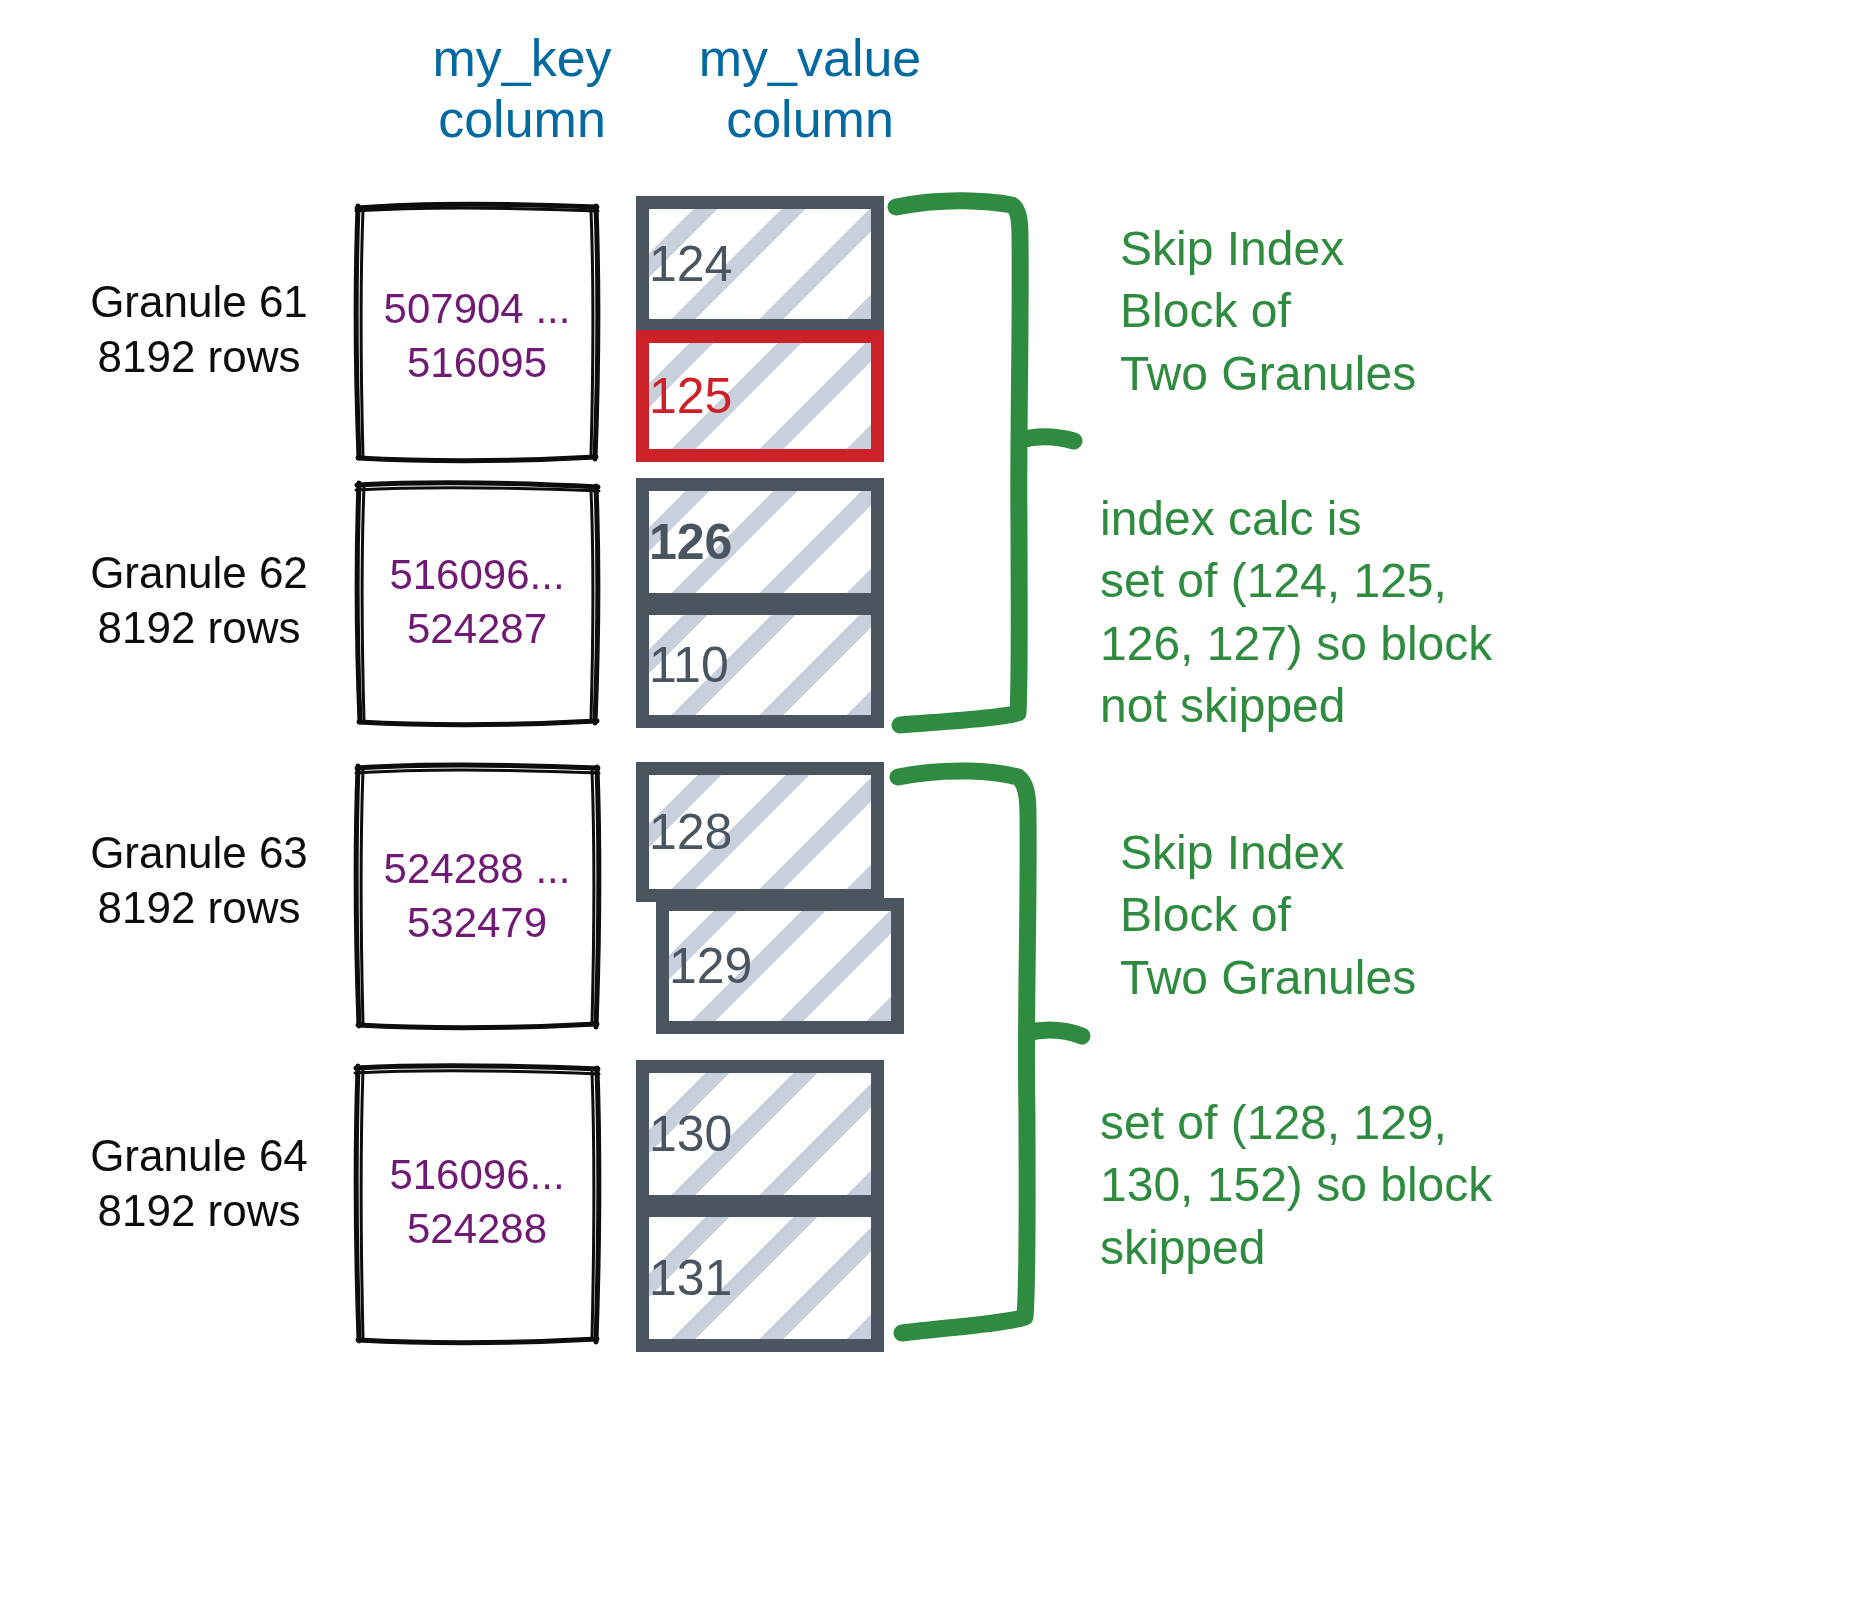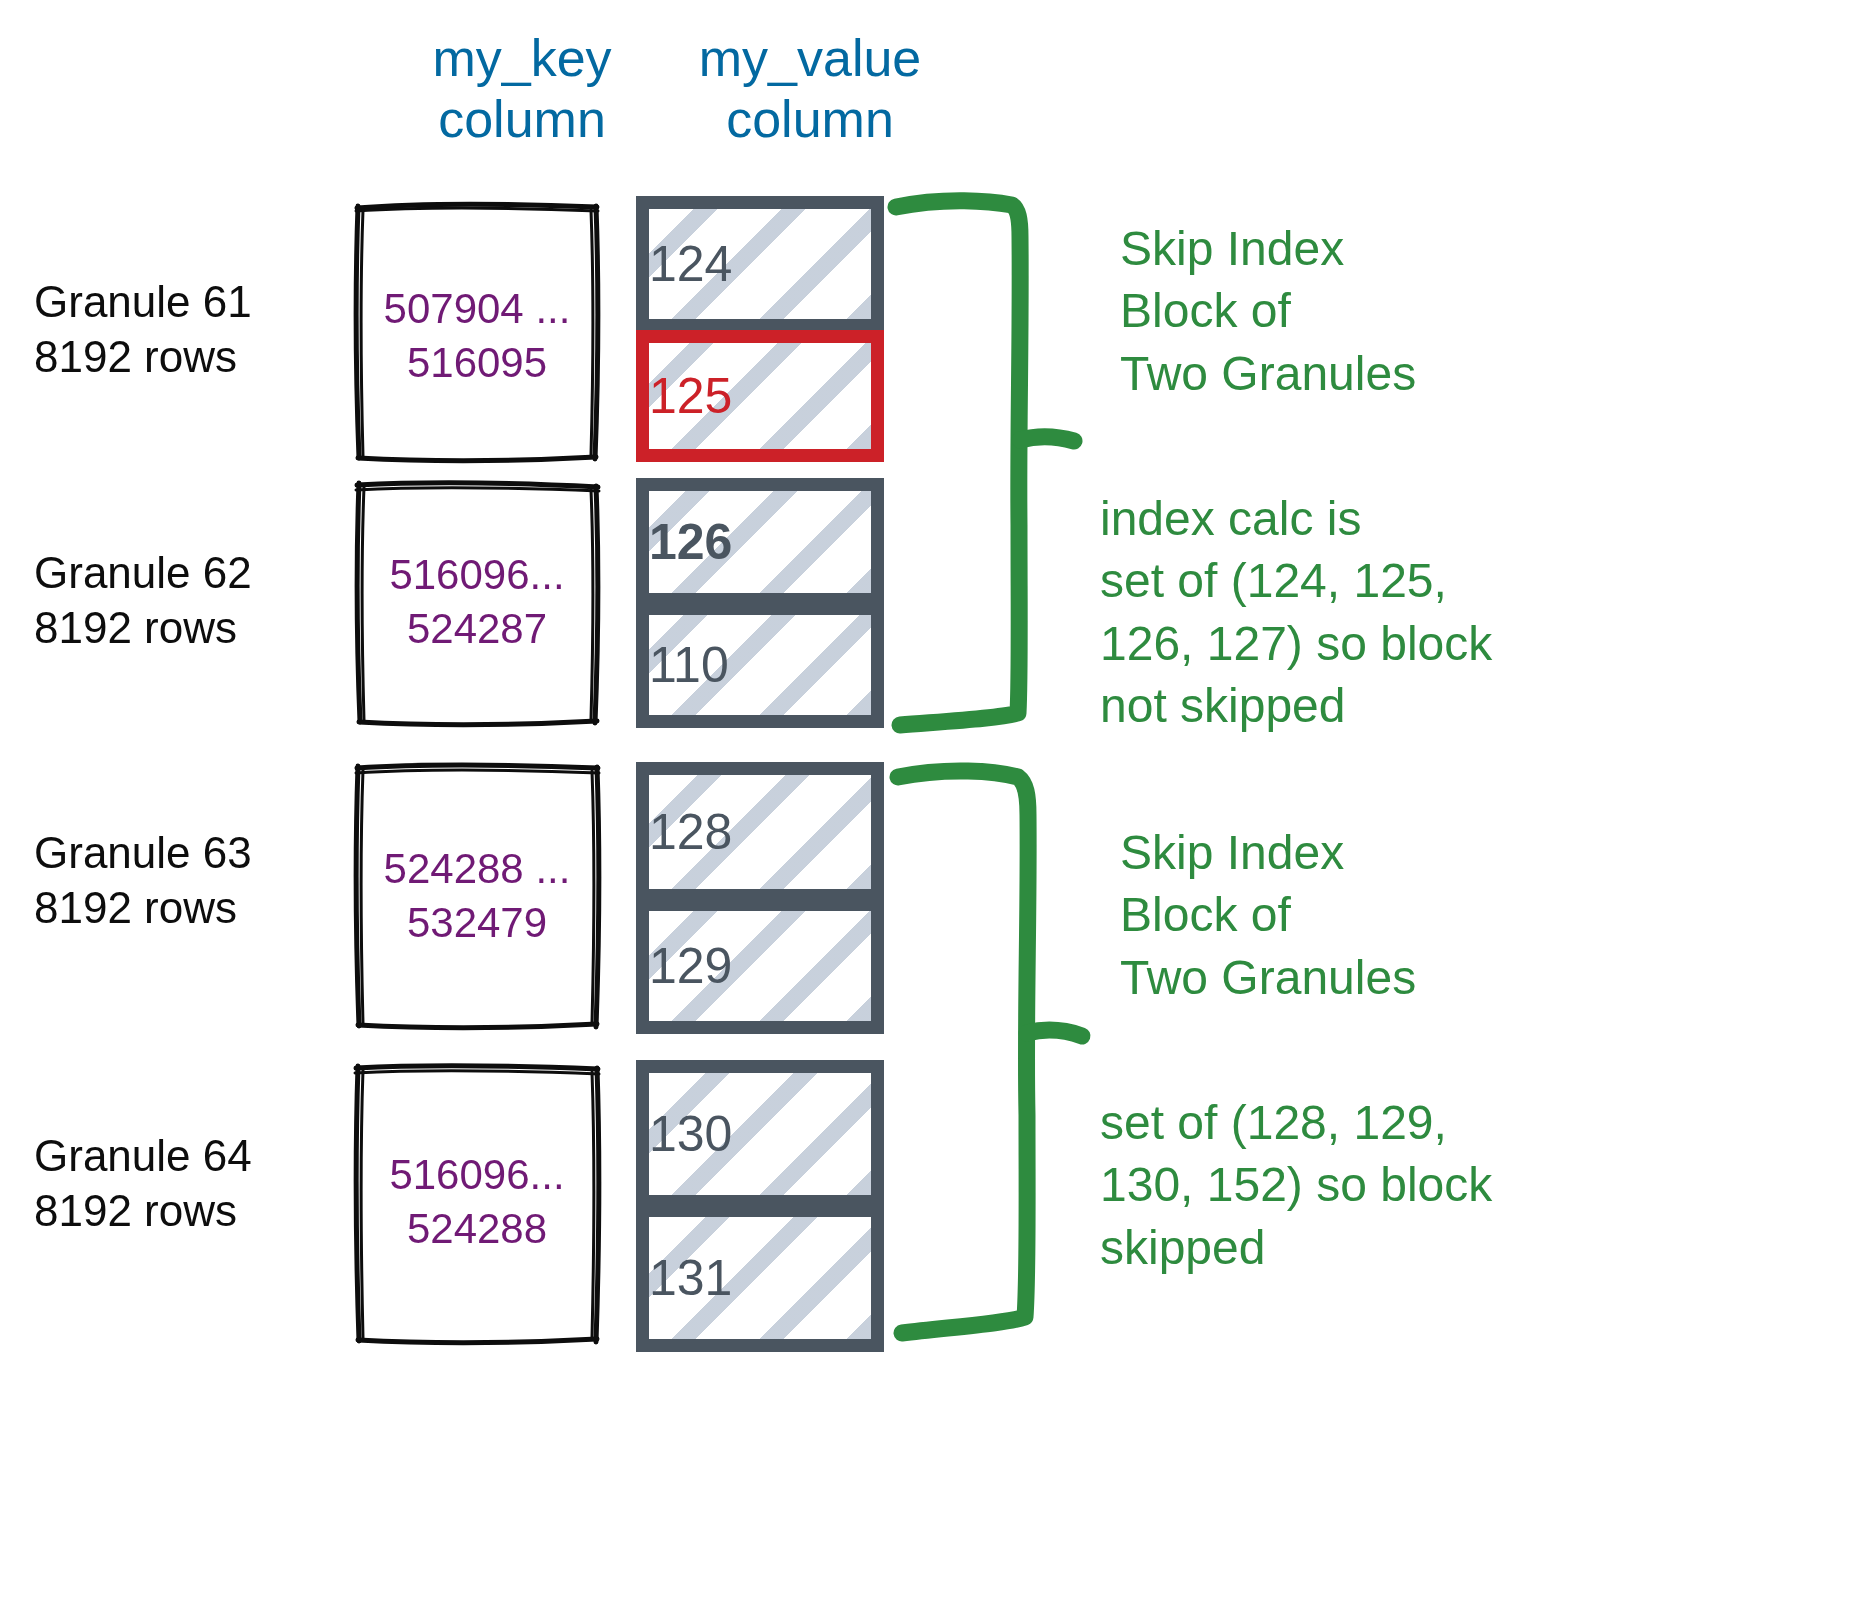--- a/index.html
+++ b/index.html
@@ -34,21 +34,21 @@
     font-family: "Liberation Sans", sans-serif;
   }
   #hdr-key   { left: 372px; top: 28px; width: 300px; }
   #hdr-value { left: 660px; top: 28px; width: 300px; }
 
   
   .granule-label {
     position: absolute;
     left: 34px;
     width: 330px;
-    text-align: left;
+    text-align: center;
     font-size: 44px;
     line-height: 1.26;
     color: #0d0d0d;
     white-space: pre-line;
   }
   #glabel-0 { top: 274px; }
   #glabel-1 { top: 545px; }
   #glabel-2 { top: 825px; }
   #glabel-3 { top: 1128px; }
 
@@ -111,21 +111,21 @@
     color: #cc2128;
     z-index: 5;
   }
   .vnum { position: relative; z-index: 2; }
 
   #vcell-0 { top: 196px; height: 136px; }
   #vcell-1 { top: 330px; height: 132px; }
   #vcell-2 { top: 478px; height: 128px; font-weight: bold; }
   #vcell-3 { top: 602px; height: 126px; }
   #vcell-4 { top: 762px; height: 140px; }
-  #vcell-5 { top: 898px; height: 136px; }
+  #vcell-5 { top: 898px; height: 136px; margin-left: 20px; }
   #vcell-6 { top: 1060px; height: 148px; }
   #vcell-7 { top: 1204px; height: 148px; }
 
   
   .bracket {
     position: absolute;
     left: 890px;
     width: 230px;
     overflow: visible;
   }

